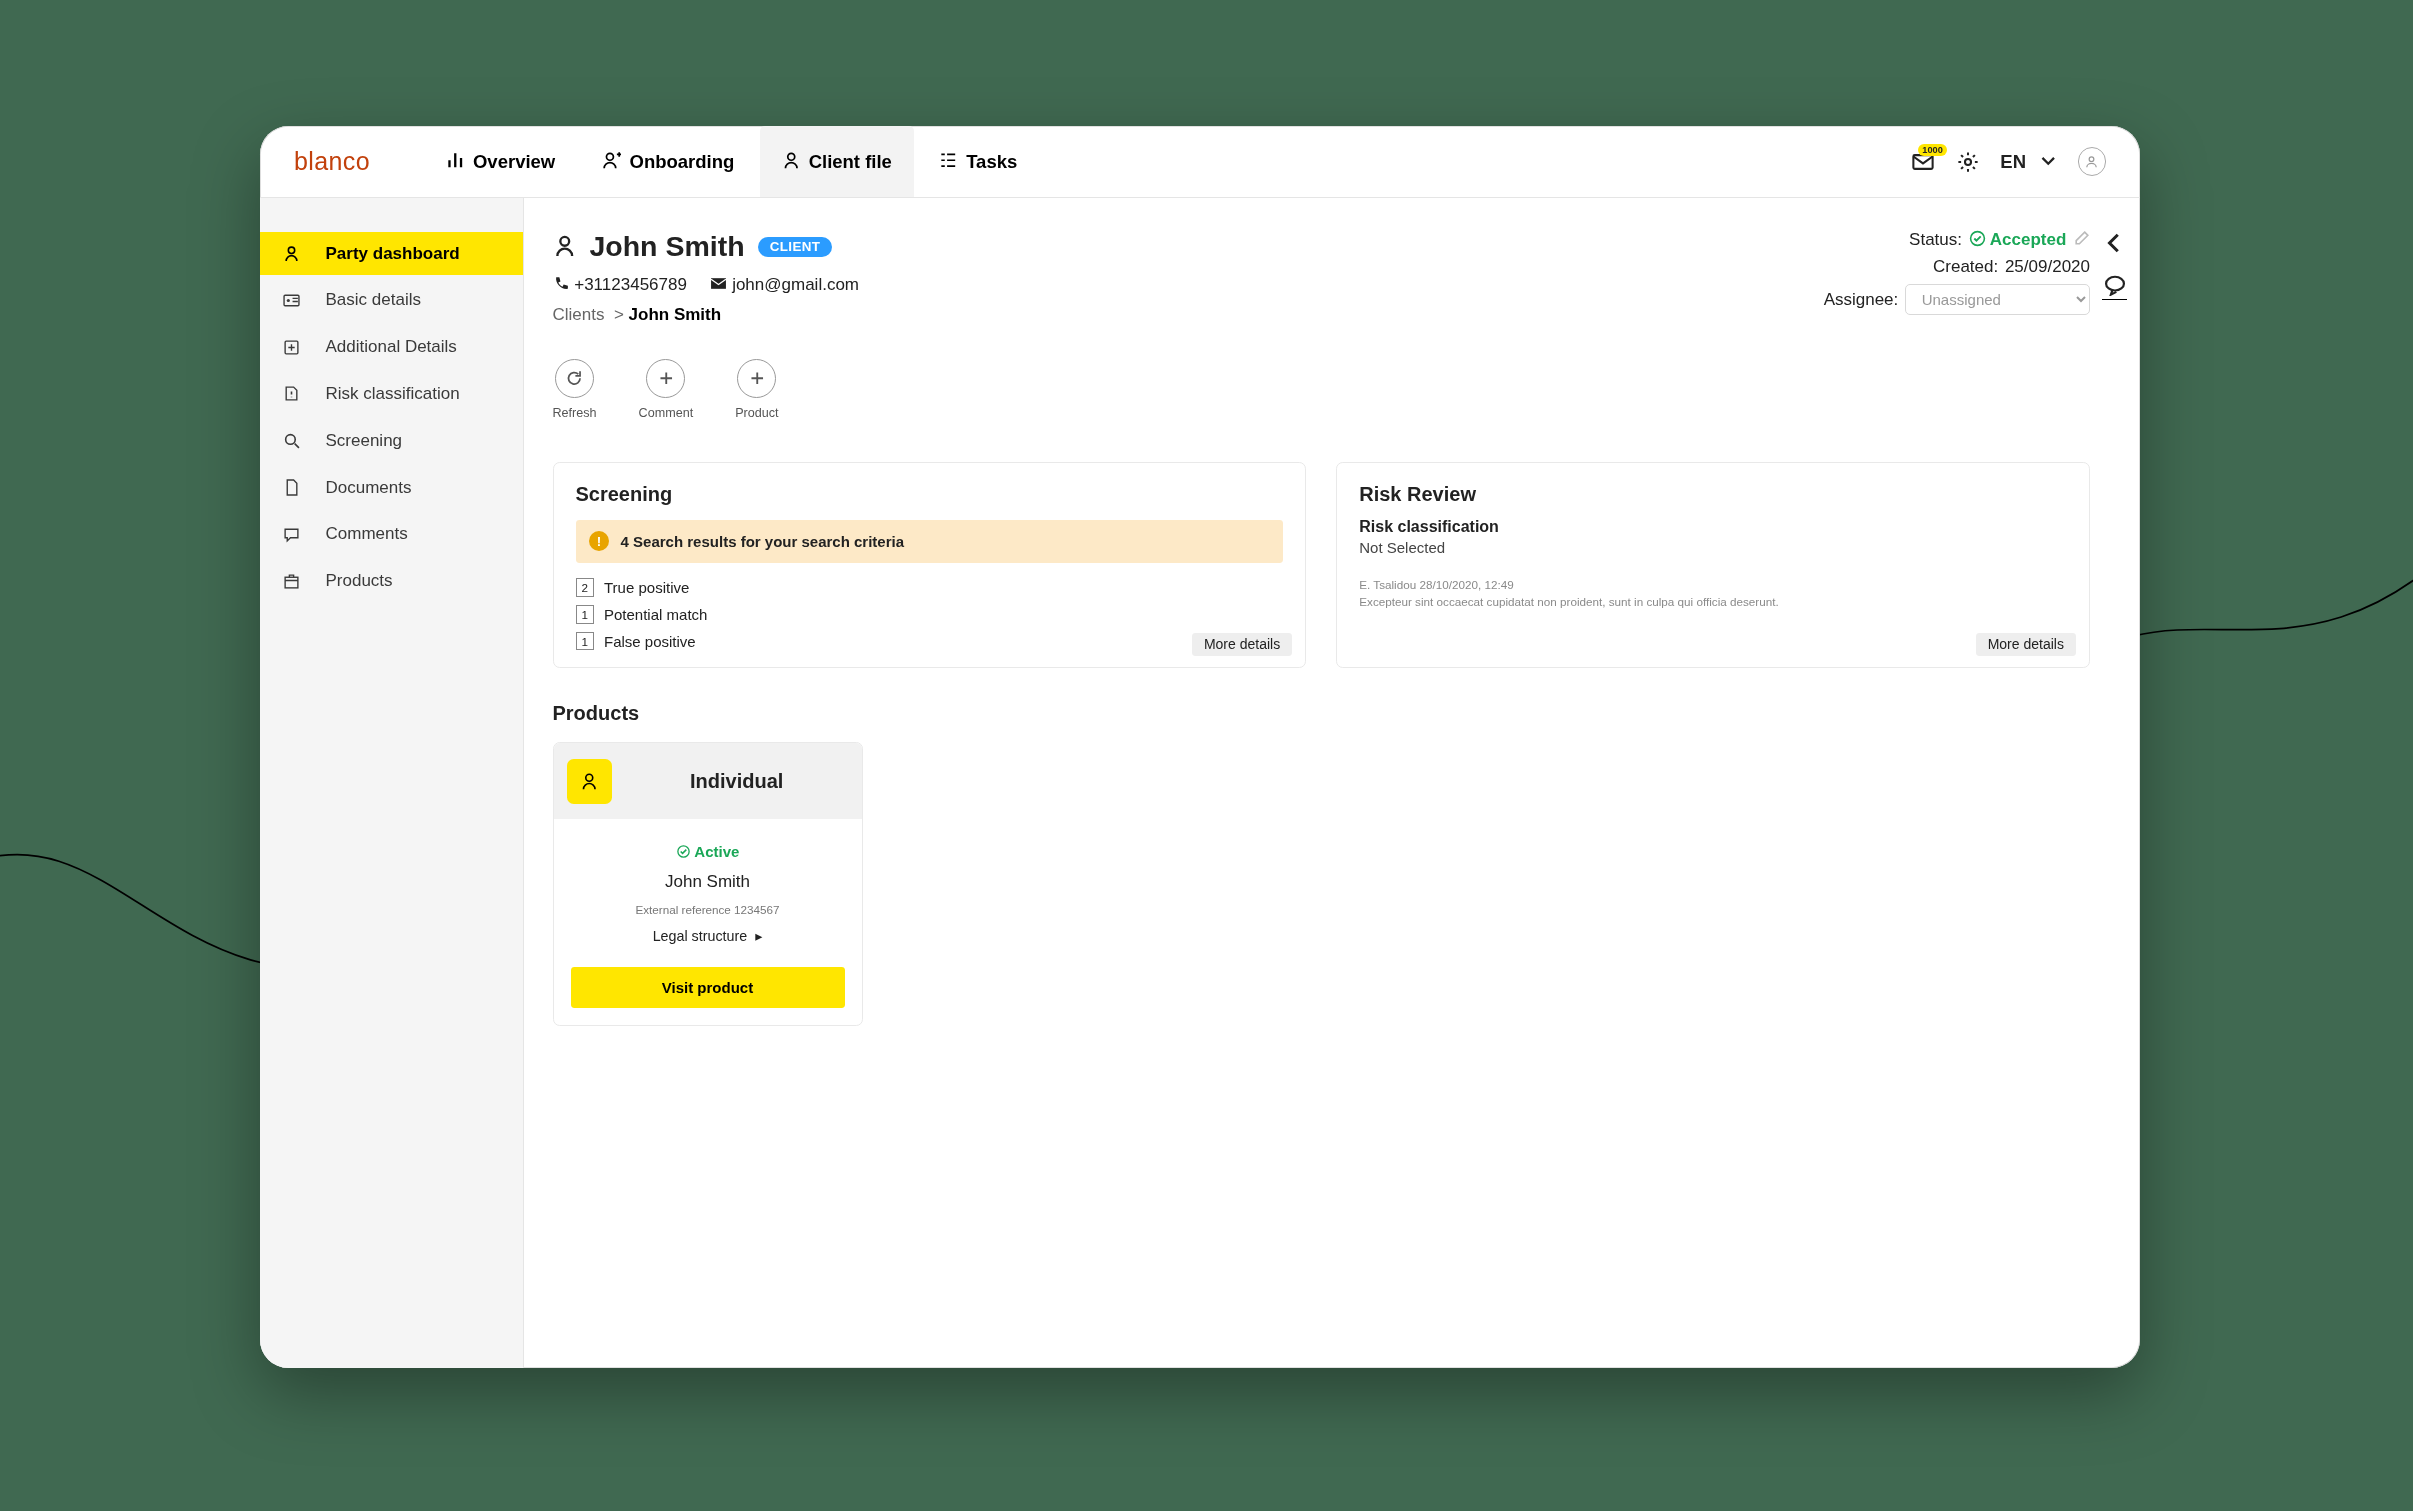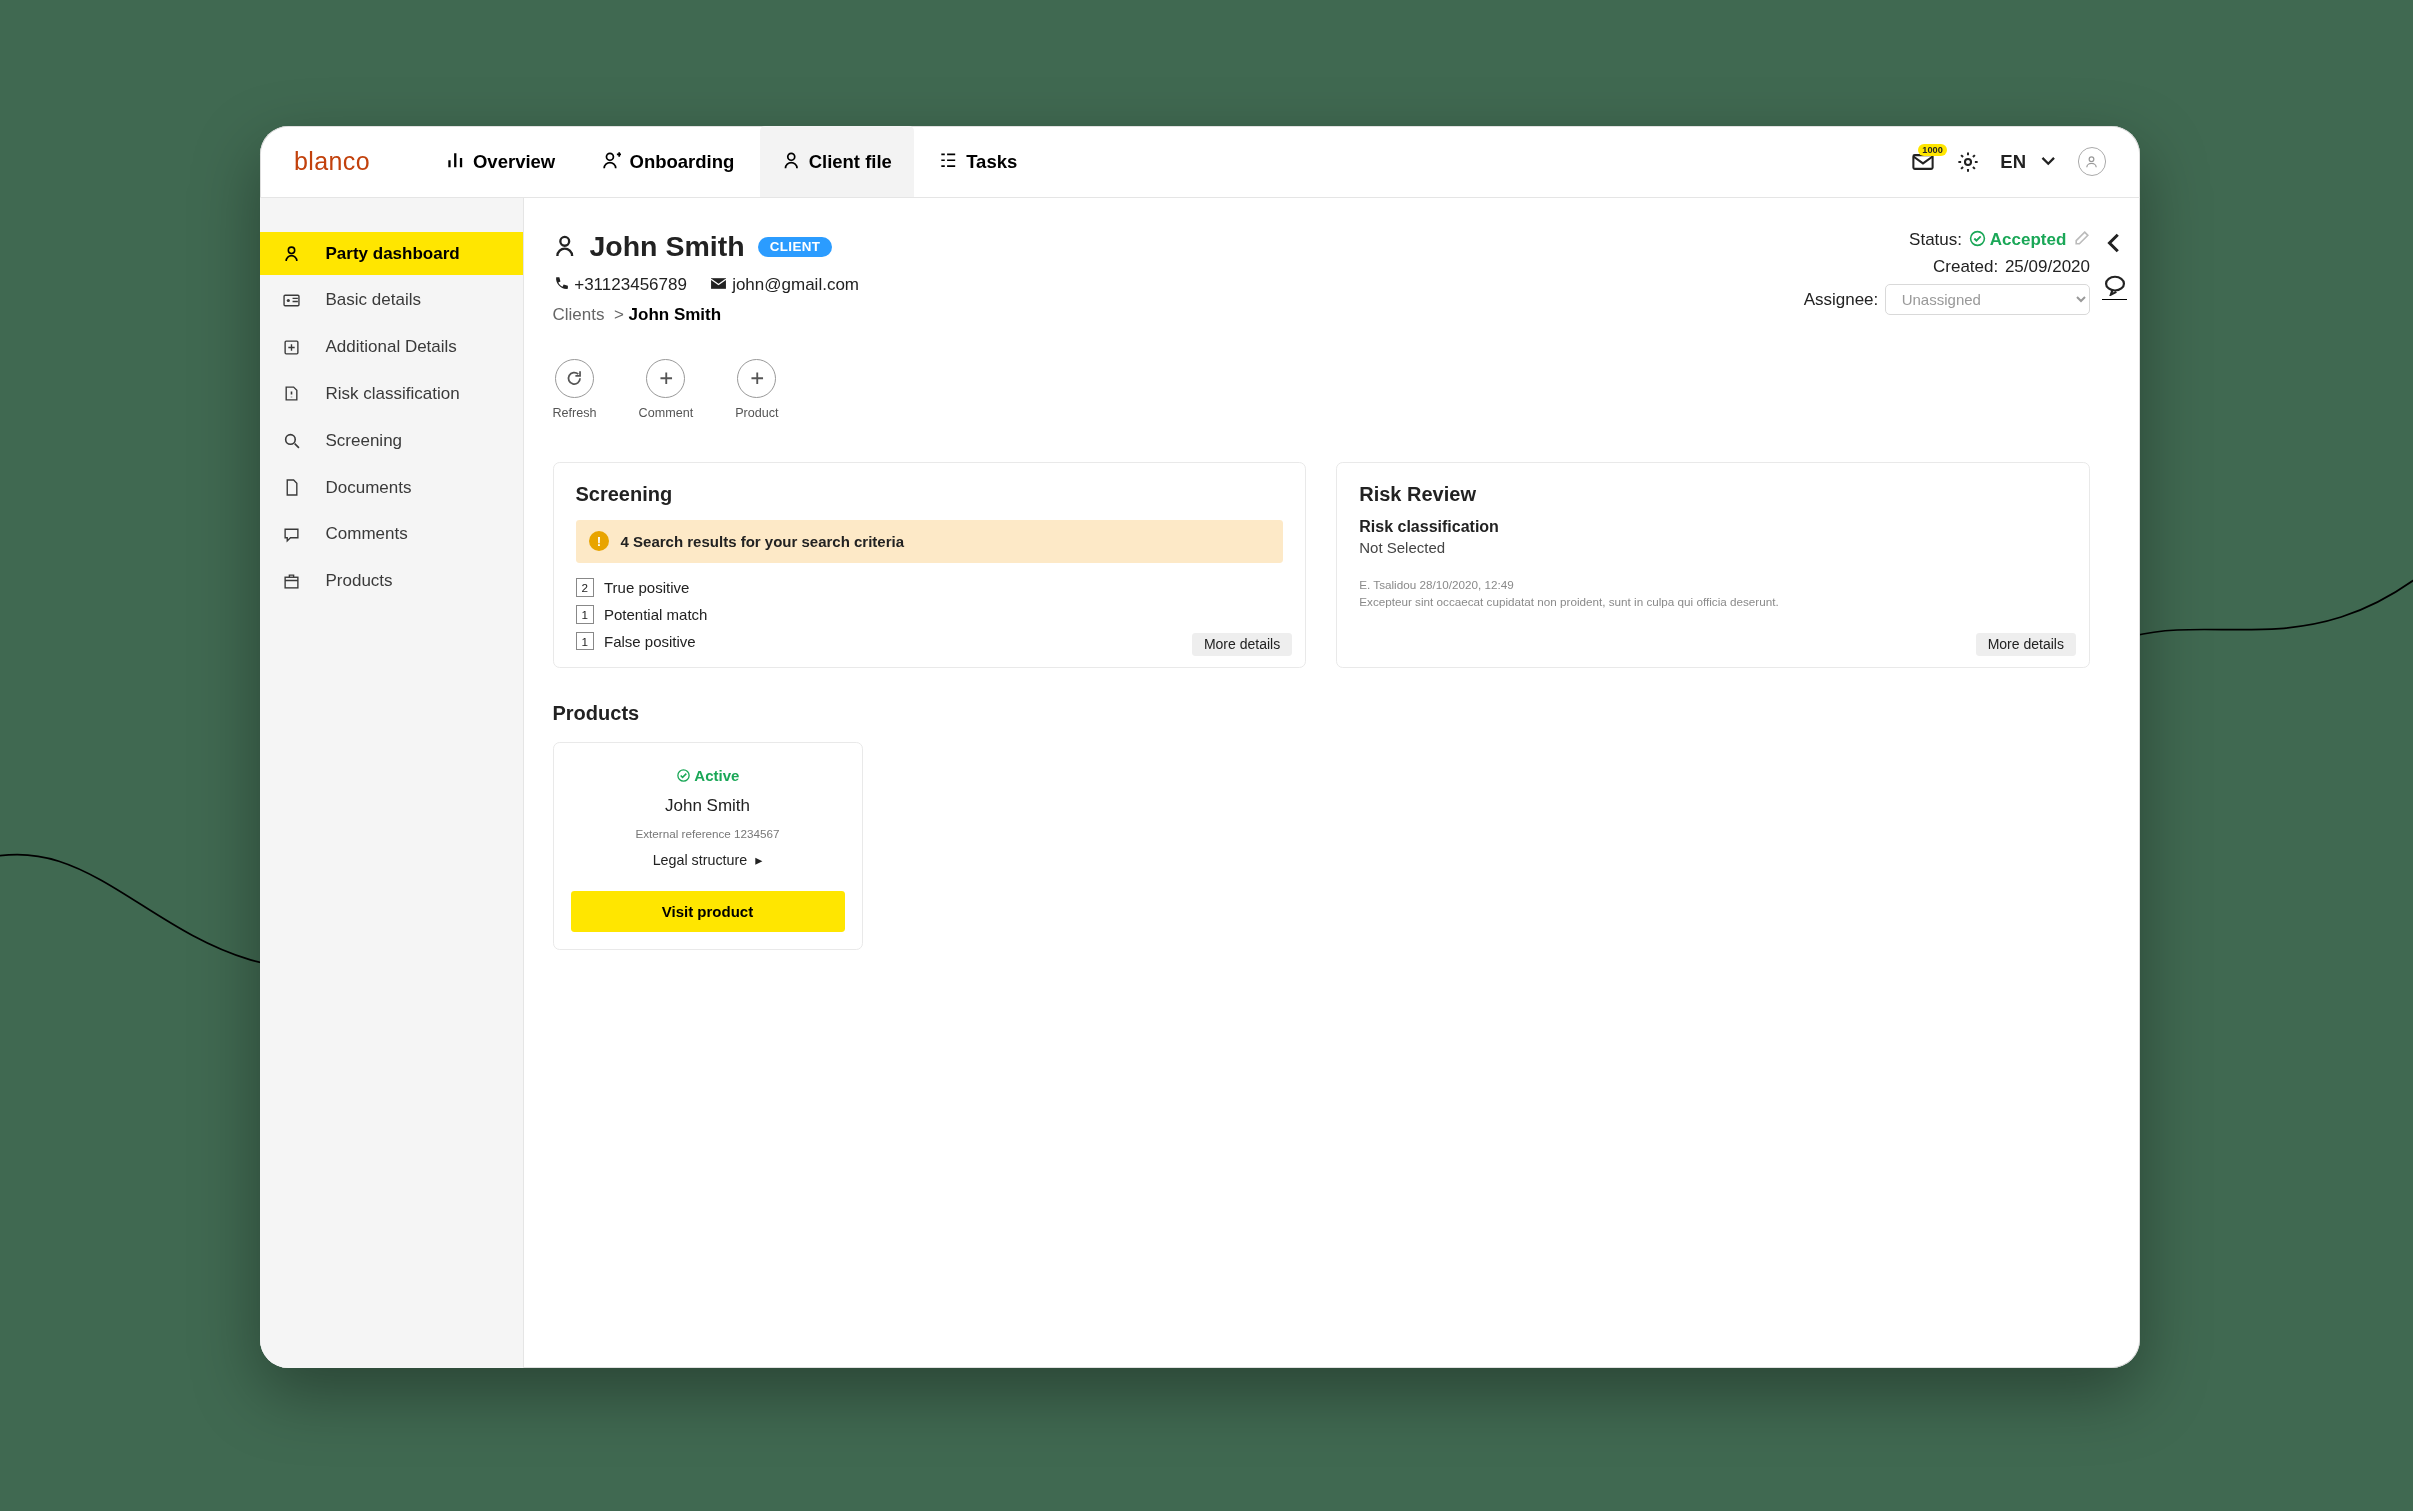--- a/index.html
+++ b/index.html
@@ -83,21 +83,21 @@
   .title{display:flex;align-items:center;gap:13.4px;font-size:28.5px;font-weight:800;}
   .chip{background:var(--blue);color:#fff;font-size:13.4px;font-weight:800;padding:2.5px 11.7px;border-radius:838px;letter-spacing:0.4px;}
   .contact{display:flex;gap:23.5px;margin-top:11.7px;font-size:17px;}
   .crumb{margin-top:10px;font-size:17px;color:#666;}
   .crumb b{color:#000;font-weight:700;}
 
   .meta{display:flex;flex-direction:column;align-items:flex-end;gap:7px;font-size:17px;position:relative;}
   .meta .row{display:flex;align-items:center;gap:6.7px;}
   .status .value{color:var(--green);font-weight:600;}
   .assignee select{
-    border:0.8px solid #d9d9d9;border-radius:5px;padding:5px 11.7px;font-size:15px;color:#999;background:#fff;width:205px;cursor:pointer;
+    border:0.8px solid #d9d9d9;border-radius:5px;padding:5px 11.7px;font-size:15px;color:#999;background:#fff;width:185px;cursor:pointer;
   }
   .float-actions{position:absolute;right:-37px;top:0;display:flex;flex-direction:column;gap:20px;}
   .float-actions .fab{width:25px;height:25px;font-size:22px;cursor:pointer;display:flex;align-items:center;justify-content:center;}
   .float-actions .chat{border-bottom:1.7px solid #000;padding-bottom:3.4px;}
 
   
   .actions{display:flex;gap:42px;margin-top:34px;}
   .action{display:flex;flex-direction:column;align-items:center;gap:8.4px;font-size:12.6px;color:#555;cursor:pointer;}
   .circle{width:39px;height:39px;border:0.8px solid #999;border-radius:50%;display:flex;align-items:center;justify-content:center;font-size:18.5px;}
 
@@ -414,20 +414,29 @@
           <div class="sub">Risk classification</div>
           <div class="notsel">Not Selected</div>
           <div class="note-meta">E. Tsalidou 28/10/2020, 12:49</div>
           <div class="note-text">Excepteur sint occaecat cupidatat non proident, sunt in culpa qui officia deserunt.</div>
           <span class="more">More details</span>
         </div>
       </div>
 
       <div class="sec-title">Products</div>
       <div class="product">
+        <div class="head">
+          <span class="sq">
+              <svg class="icon" viewBox="0 0 16 16">
+                <circle cx="8" cy="5" r="3" fill="none" stroke="#000" stroke-width="1.4"></circle>
+                <path d="M3 15c0-3 2.5-5 5-5s5 2 5 5" fill="none" stroke="#000" stroke-width="1.4"></path>
+              </svg>
+            </span>
+          <span class="lbl">Individual</span>
+        </div>
         <div class="body">
           <span class="active">
             <svg class="icon" viewBox="0 0 16 16">
                 <circle cx="8" cy="8" r="6" fill="none" stroke="currentColor" stroke-width="1.4"></circle>
                 <path d="M5 8l2 2 4-4" fill="none" stroke="currentColor" stroke-width="1.6"></path>
               </svg>
             <span>Active</span>
           </span>
           <span class="name">John Smith</span>
           <span class="ref">External reference 1234567</span>

